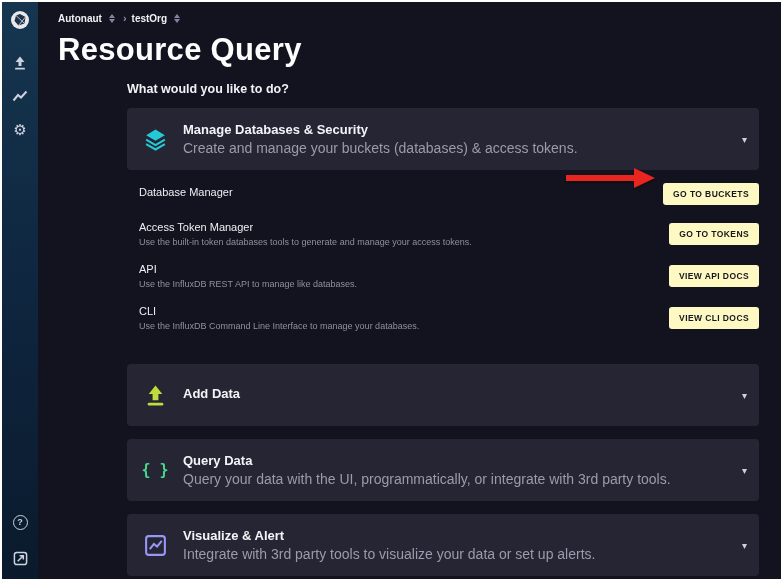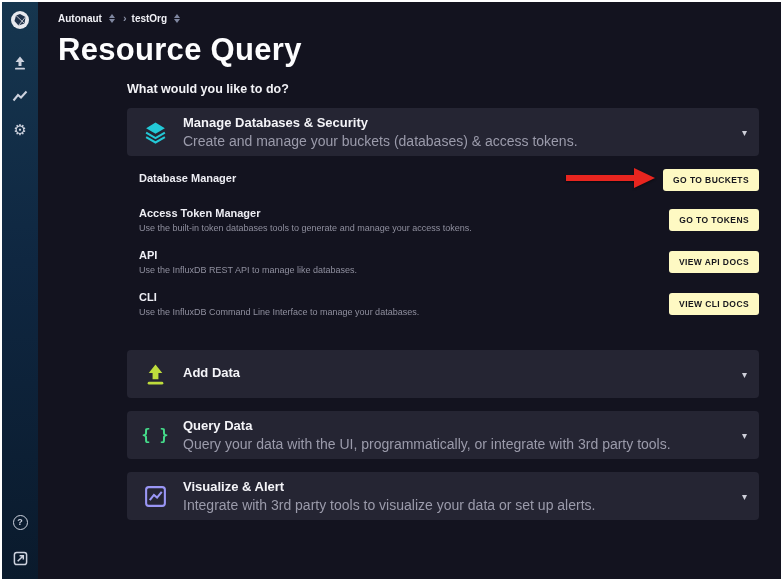--- a/index.html
+++ b/index.html
@@ -30,30 +30,30 @@
   .sort-caret .up { border-bottom:4px solid #7f87a0; }
   .sort-caret .down { border-top:4px solid #7f87a0; }
   .crumb-sep { color:#8a90a5; font-size:11px; margin:0 1px; }
 
   .page-title { font-size:31px; font-weight:bold; color:#fdfdfe; margin-top:8px; letter-spacing:0.3px; }
 
   .content { margin:14px 0 0 69px; width:632px; }
   .subtitle { font-size:12.5px; font-weight:bold; color:#f2f2f6; margin-bottom:12px; }
 
   .panel-group { margin-bottom:13px; }
-  .panel { display:flex; align-items:center; background:#252533; border-radius:4px; height:48px;
+  .panel { display:flex; align-items:center; background:#252533; border-radius:4px; height:62px;
            position:relative; cursor:pointer; }
   .panel-icon { width:56px; display:flex; justify-content:center; align-items:center; flex-shrink:0; }
   .panel-title { font-size:13px; font-weight:bold; color:#f4f4f8; margin-bottom:3px; }
   .panel-desc { font-size:14px; color:#9b9bab; }
   .caret { position:absolute; right:12px; color:#cfd0da; font-size:10px; cursor:pointer; }
 
   .panel-body { padding:13px 0 20px 12px; display:flex; flex-direction:column; gap:16px; }
   .row { display:flex; align-items:center; justify-content:space-between; }
-  .row-title { font-size:11px; font-weight:bold; color:#eeeef4; margin-bottom:4px; }
+  .row-title { font-size:11px; font-weight:normal; color:#eeeef4; margin-bottom:4px; }
   .row-desc { font-size:9px; color:#8f8f9e; }
   .btn { background:#fef9c3; color:#16161d; border:none; border-radius:3px;
          font-family:"Liberation Sans", sans-serif; font-size:8.5px; font-weight:bold;
          letter-spacing:0.4px; padding:6px 10px; cursor:pointer; white-space:nowrap; }
 
   .braces-glyph { font-family:"DejaVu Sans Mono", monospace; font-weight:bold; font-size:15px; color:#45db8a; }
 
   .annotation-arrow { position:absolute; left:564px; top:166px;
                       filter:drop-shadow(0 1px 1px rgba(0,0,0,0.5)); }
 </style>

